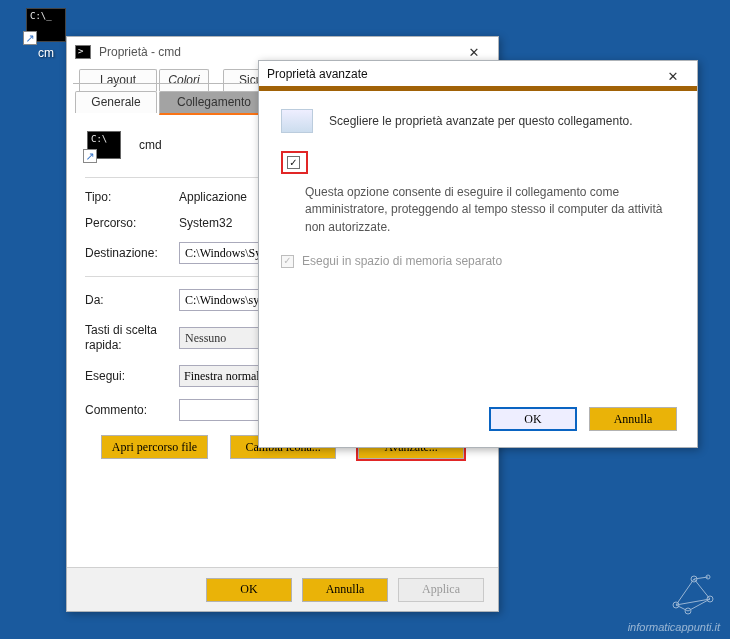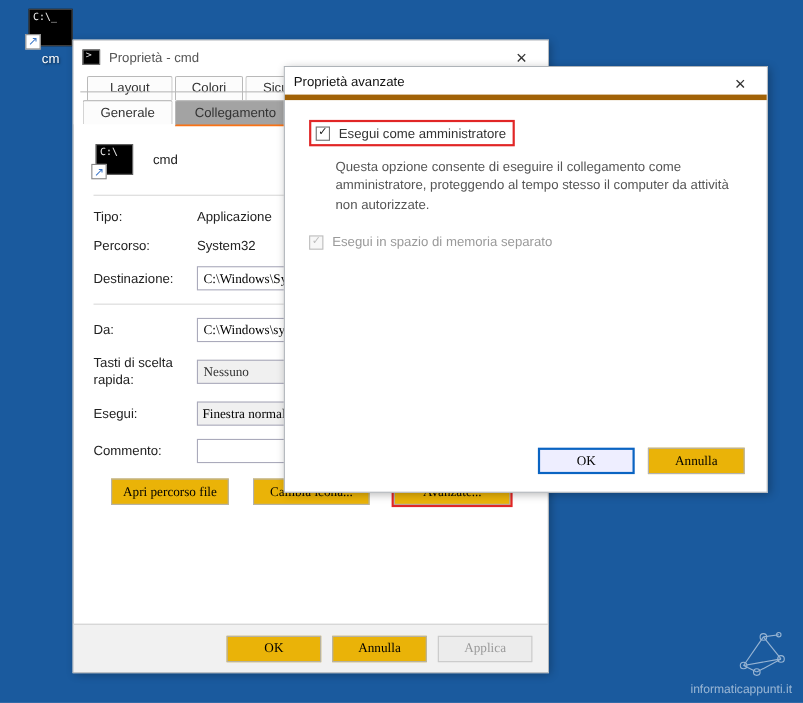--- a/index.html
+++ b/index.html
@@ -15,21 +15,21 @@
 .titlebar .ticon { width: 16px; height: 14px; background:#000; border:1px solid #777; margin-right:8px; position:relative; }
 .titlebar .ticon::before { content:">"; color:#eee; font:9px monospace; position:absolute; top:0; left:2px; }
 .titlebar .ttext { font-size: 12px; color:#555; }
 .titlebar .close { position:absolute; right:6px; top:4px; width:36px; height:22px; display:flex; align-items:center; justify-content:center; font-size:13px; color:#333; cursor:default; }
 
 .prop-win { top: 36px; left: 66px; width: 433px; height: 576px; }
 .tabs-row { position: relative; height: 46px; background:#fff; font-size:12px; color:#333; }
 .tab { position:absolute; border:1px solid #b9b9b9; border-bottom:none; background:#fcfcfc; padding:3px 0 4px; border-radius:2px 2px 0 0; }
 .tab.active { background:#a3a3a3; z-index:2; border-bottom:2px solid #f97316; }
 .tab-top-1 { top:2px; left:12px; width:78px; text-align:center; }
-.tab-top-2 { top:2px; left:92px; width:62px; text-align:center; }
+.tab-top-2 { top:2px; left:92px; width:50px; text-align:center;font-style:italic; }
 .tab-top-3 { top:2px; left:156px; width:78px; text-align:center; }
 .tab-bot-1 { top:24px; left:8px; width:82px; text-align:center; }
 .tab-bot-2 { top:24px; left:92px; width:110px; text-align:center; }
 .tabline { position:absolute; left:6px; right:6px; top:46px; border-top:1px solid #b9b9b9; }
 
 .body-area { padding: 14px 18px 6px; font-size:12px; color:#222; }
 .icon-row { display:flex; align-items:center; gap:18px; margin:4px 0 18px 2px; }
 .icon-row .big { width:34px; height:28px; background:#000; border:1px solid #666; position:relative; }
 .icon-row .big::before { content:"C:\\"; color:#eee; font:9px monospace; position:absolute; top:2px; left:3px; }
 .icon-row .big .sh { position:absolute; bottom:-5px; left:-5px; width:14px; height:14px; background:#fff; border:1px solid #888; display:flex;align-items:center;justify-content:center;color:#3a76c8;font-size:11px; }
@@ -55,21 +55,21 @@
 .adv-head-row .hicon { width:32px; height:24px; border:1px solid #bcd; background:linear-gradient(#eef,#cde); position:relative; }
 .cb-row { display:flex; align-items:center; gap:8px; margin:6px 0; }
 .cb { width:13px; height:13px; border:1px solid #6f6f6f; display:inline-flex; align-items:center; justify-content:center; font-size:10px; line-height:1; color:#111; background:#fff; }
 .cb.disabled { border-color:#bdbdbd; color:#bdbdbd; background:#f7f7f7; }
 .red-box { border:2px solid #e12626; padding:3px 6px 3px 4px; display:inline-flex; align-items:center; gap:8px; }
 .adv-desc { margin:10px 0 18px 24px; color:#555; line-height:1.45; }
 .adv-footer { position:absolute; left:0; right:0; bottom:0; height:56px; display:flex; align-items:center; justify-content:flex-end; gap:12px; padding-right:20px; }
 .adv-footer .btn { min-width:88px; }
 .adv-footer .btn.primary { border:2px solid #0a64c2; background:#eef; }
 
-.watermark { position:absolute; right:10px; bottom:6px; color:rgba(255,255,255,.55); font-size:11px; text-align:right; }
+.watermark { position:absolute; right:10px; bottom:6px; color:rgba(255,255,255,.55); font-size:11px; text-align:right;font-style:italic; }
 .watermark svg { display:block; margin:0 0 4px auto; opacity:.55; }
 </style>
 </head>
 <body>
 
 <div class="desktop-icon">
   <div class="ico">
       <div class="short">↗</div>
     </div>
   <div class="lbl">cm</div>
@@ -142,24 +142,27 @@
     <button class="btn disabled">Applica</button>
   </div>
 </div>
 
 <div class="window adv-win">
   <div class="titlebar">
     <div class="ttext" style="color:#111">Proprietà avanzate</div>
     <div class="close">✕</div>
   </div>
   <div class="adv-body">
+    <div class="adv-head-row">
+      <div class="hicon"></div>
+      <div>Scegliere le proprietà avanzate per questo collegamento.</div>
+    </div>
 
     <span class="red-box">
       <span class="cb">✓</span>
-      <span>Esegui come amministratore</span>
     </span>
     <div class="adv-desc">Questa opzione consente di eseguire il collegamento come amministratore, proteggendo al tempo stesso il computer da attività non autorizzate.</div>
 
     <div class="cb-row">
       <span class="cb disabled">✓</span>
       <span style="color:#9a9a9a">Esegui in spazio di memoria separato</span>
     </div>
   </div>
   <div class="adv-footer">
     <button class="btn primary">OK</button>

